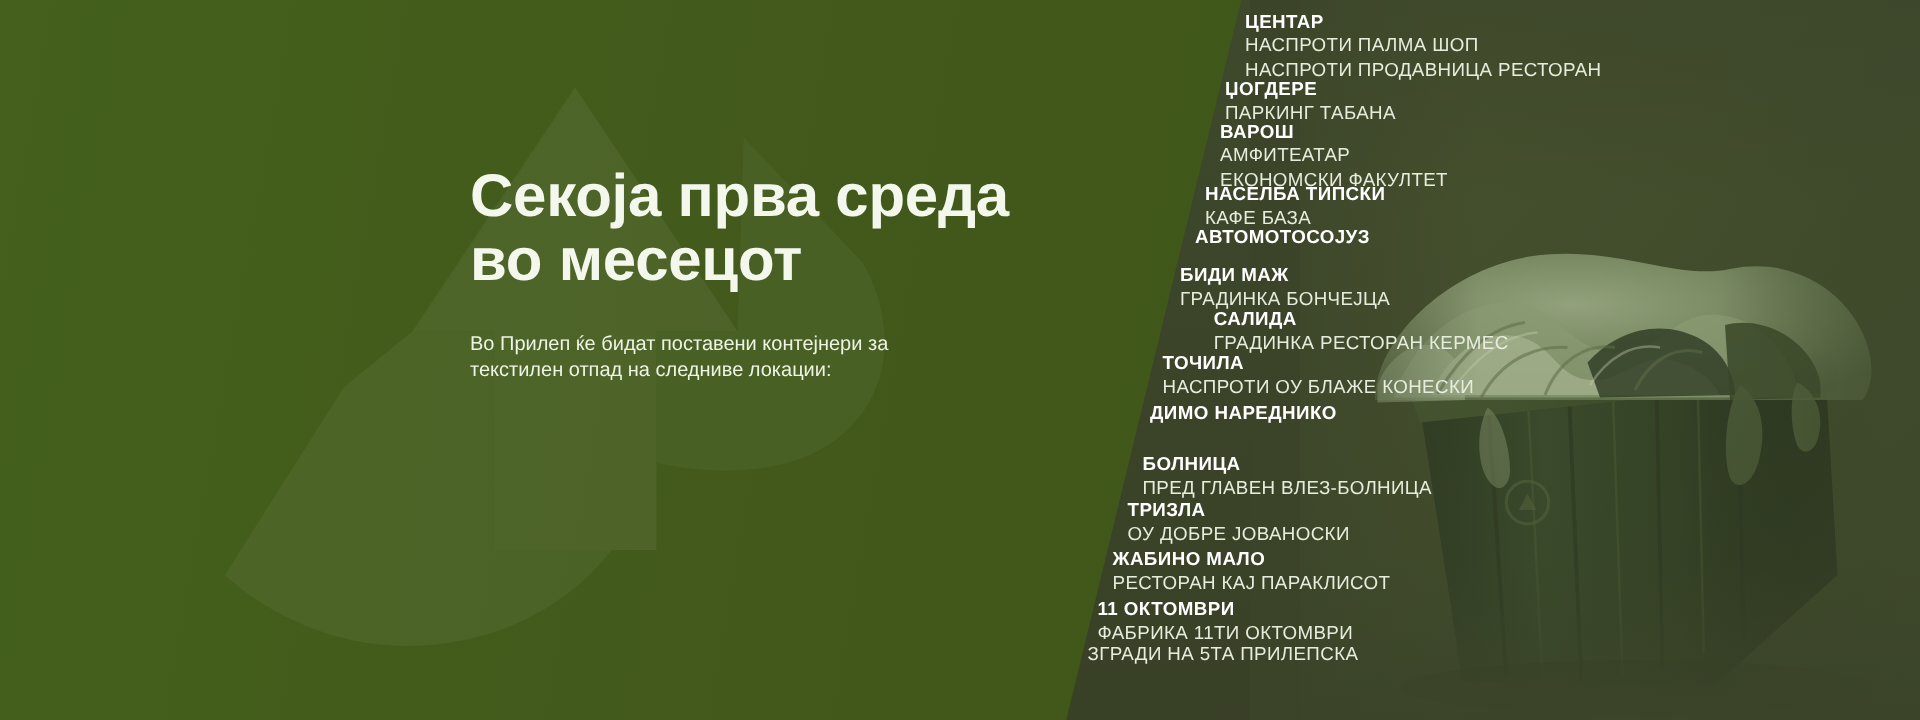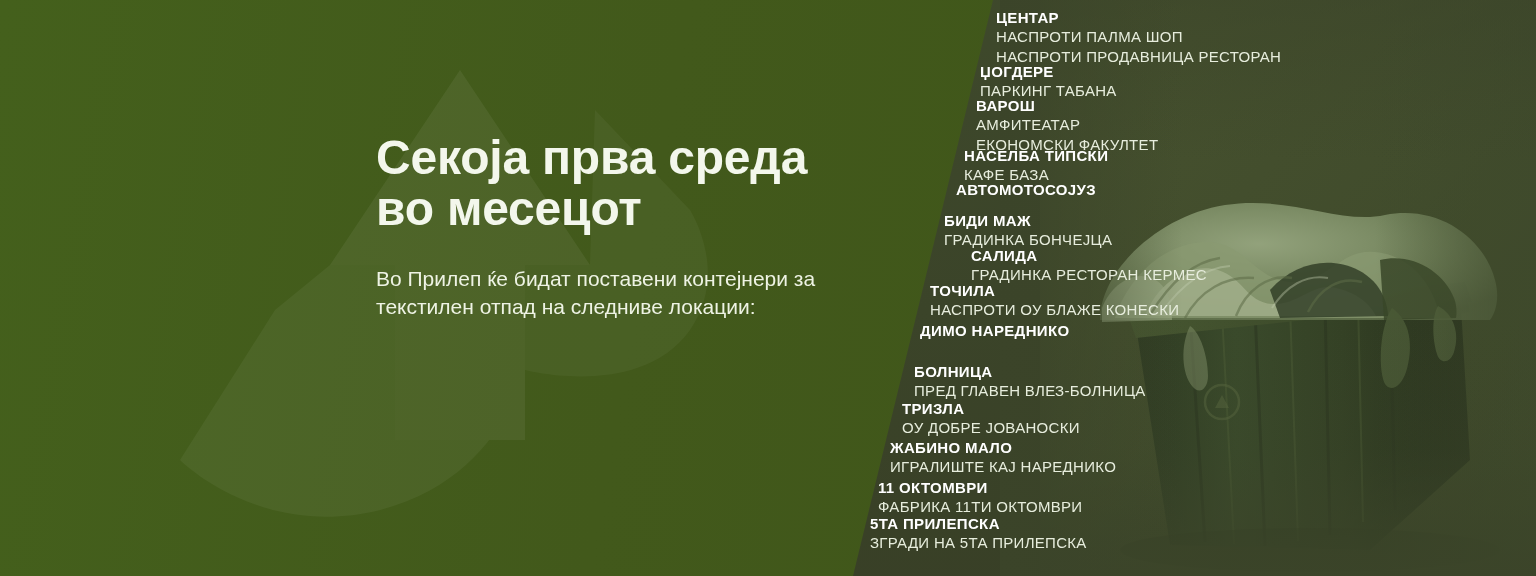--- a/index.html
+++ b/index.html
@@ -79,21 +79,21 @@
     color: #f3f7ec;
     font-size: 48px;
     line-height: 1.07;
     font-weight: 700;
     letter-spacing: -0.2px;
     white-space: pre-line;
   }
   .subtitle {
     margin: 30px 0 0 0;
     color: #eef3e4;
-    font-size: 21px;
+    font-size: 16px;
     line-height: 1.33;
     font-weight: 400;
     white-space: pre-line;
   }
 
   
   .loc-list {
     position: absolute;
     left: 0; top: 0; right: 0; bottom: 0;
     pointer-events: none;
@@ -275,26 +275,25 @@
         <div class="loc-item" style="left: 914px; top: 362px;">
           <span class="loc-name">БОЛНИЦА</span>
           <span class="loc-addr">ПРЕД ГЛАВЕН ВЛЕЗ-БОЛНИЦА</span>
         </div>
         <div class="loc-item" style="left: 902px; top: 399px;">
           <span class="loc-name">ТРИЗЛА</span>
           <span class="loc-addr">ОУ ДОБРЕ ЈОВАНОСКИ</span>
         </div>
         <div class="loc-item" style="left: 890px; top: 438px;">
           <span class="loc-name">ЖАБИНО МАЛО</span>
-          <span class="loc-addr">ИГРАЛИШТЕ КАЈ НАРЕДНИКО</span>
+          <span class="loc-addr">РЕСТОРАН КАЈ ПАРАКЛИСОТ</span>
         </div>
         <div class="loc-item" style="left: 878px; top: 478px;">
           <span class="loc-name">11 ОКТОМВРИ</span>
           <span class="loc-addr">ФАБРИКА 11ТИ ОКТОМВРИ</span>
         </div>
         <div class="loc-item" style="left: 870px; top: 514px;">
-          <span class="loc-name">5ТА ПРИЛЕПСКА</span>
           <span class="loc-addr">ЗГРАДИ НА 5ТА ПРИЛЕПСКА</span>
         </div>
       </div>
   </div>
 
 </div>
 
 </body></html>

